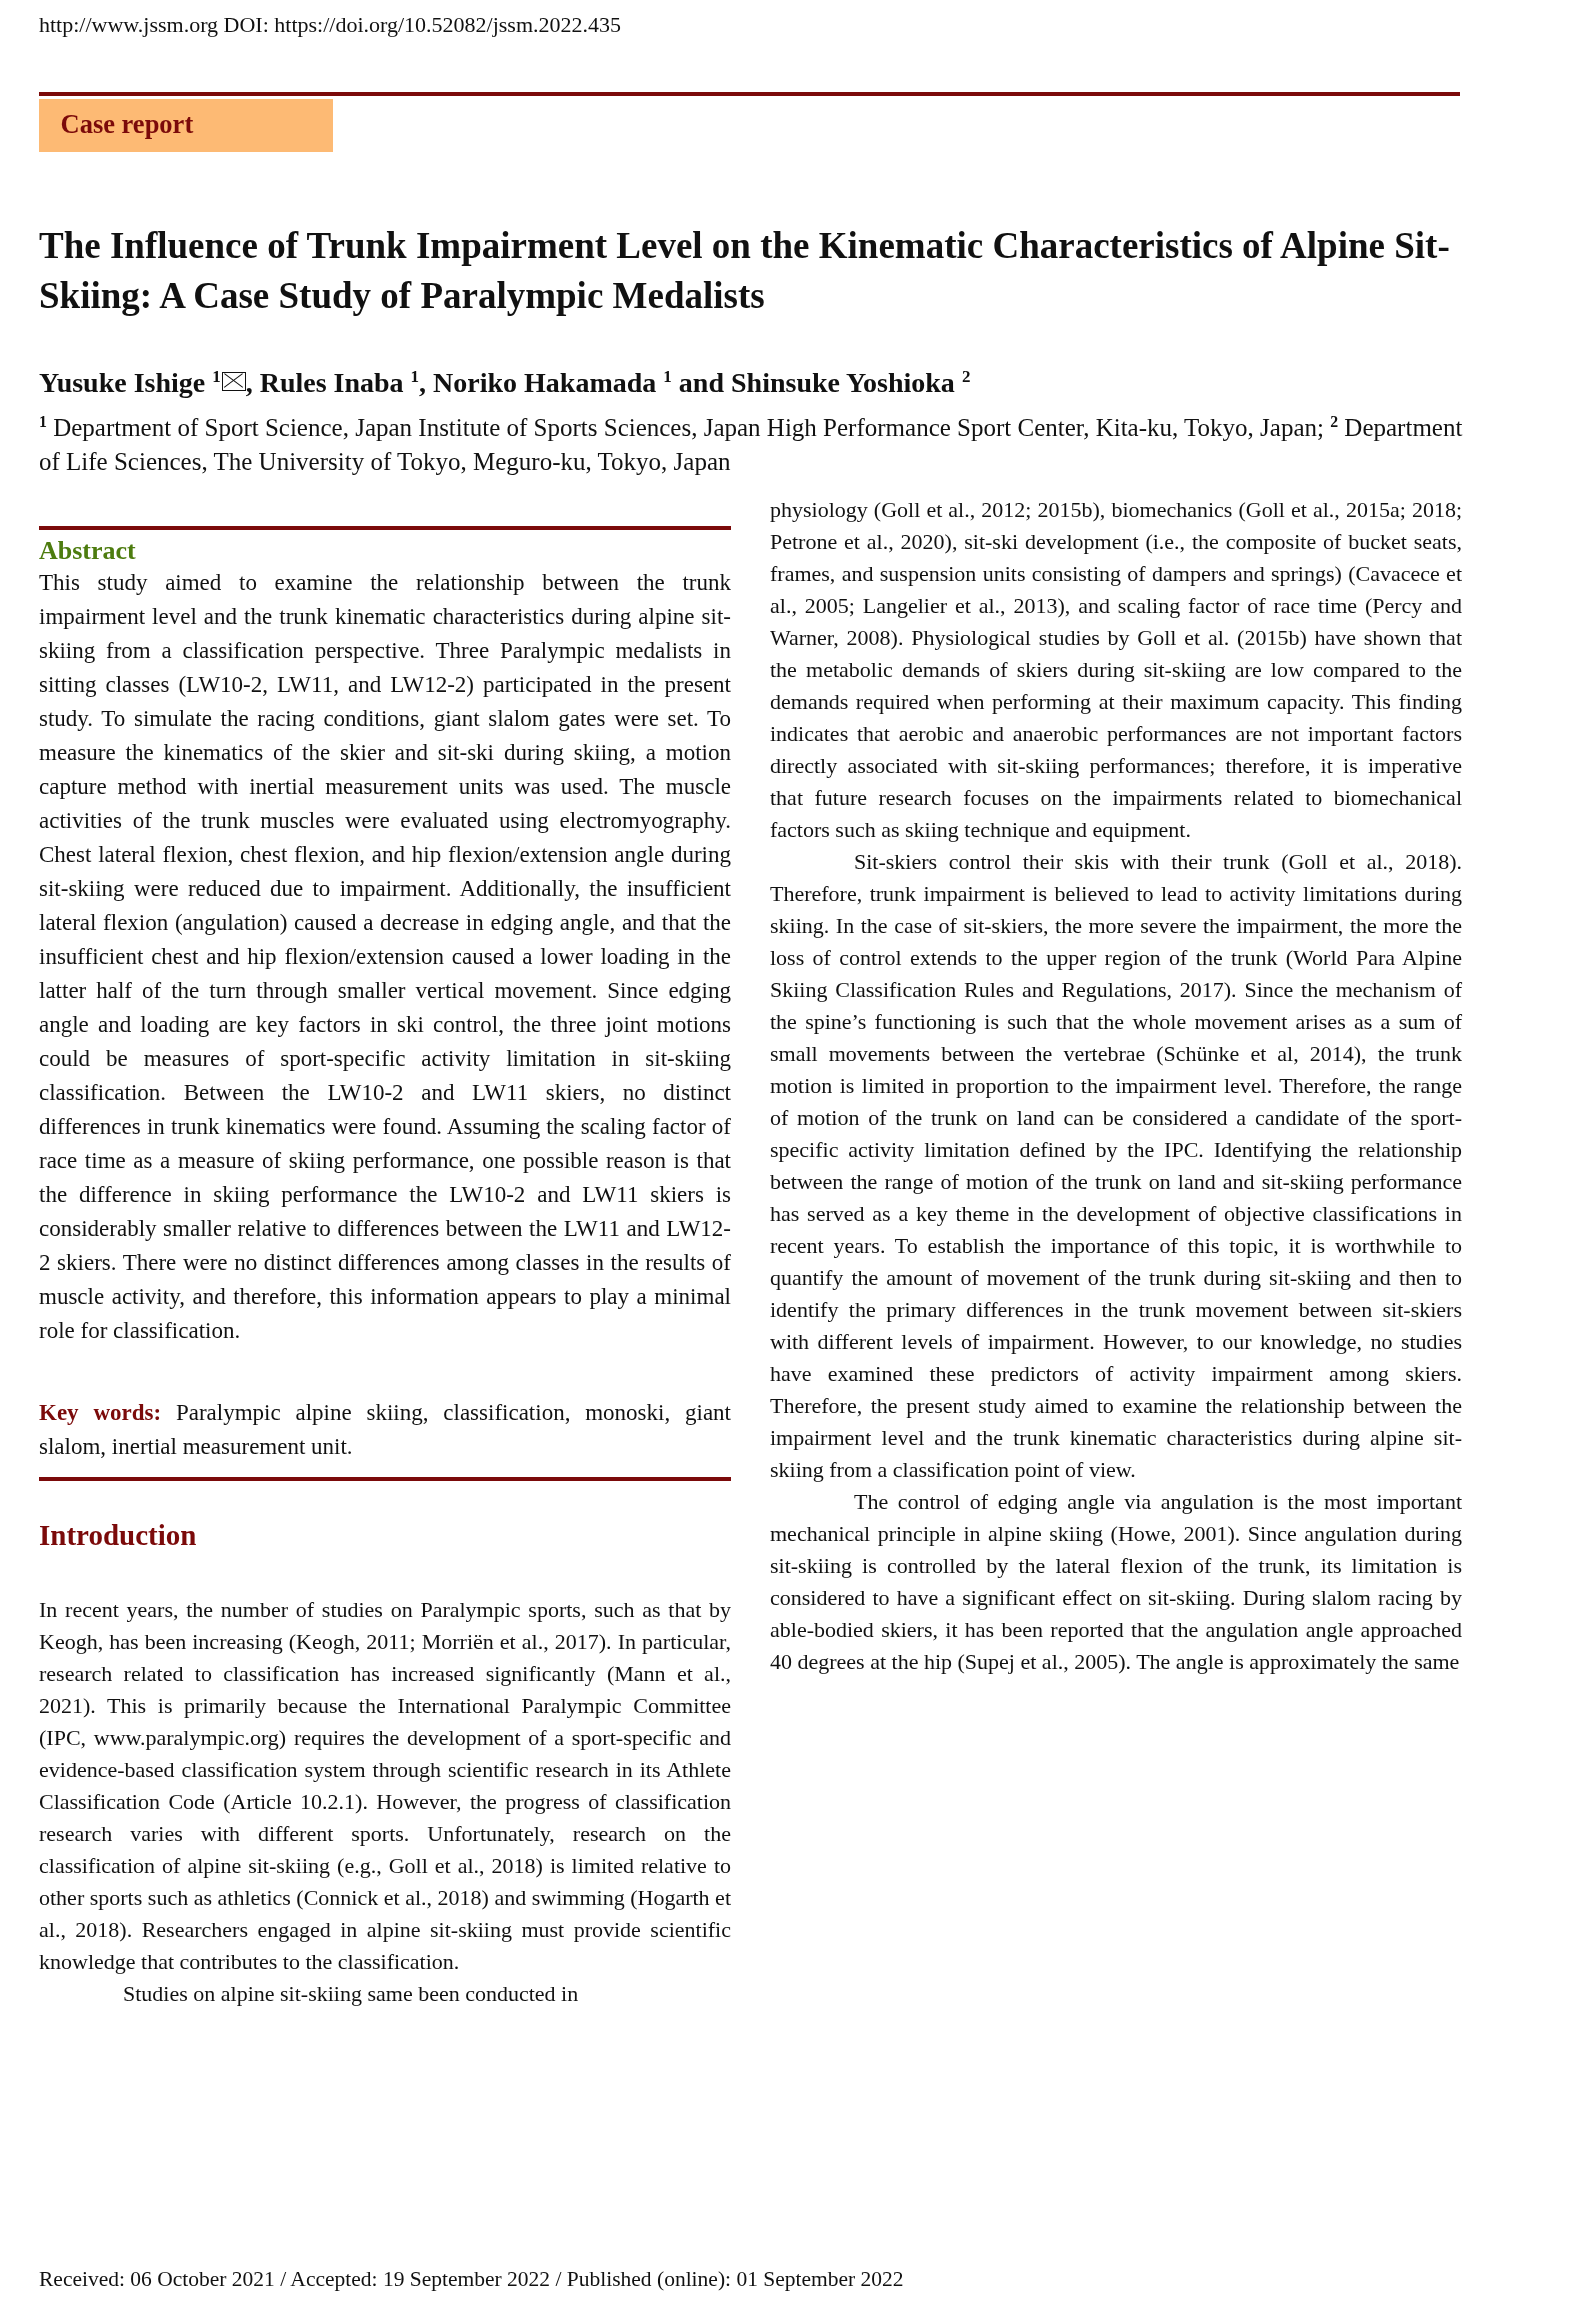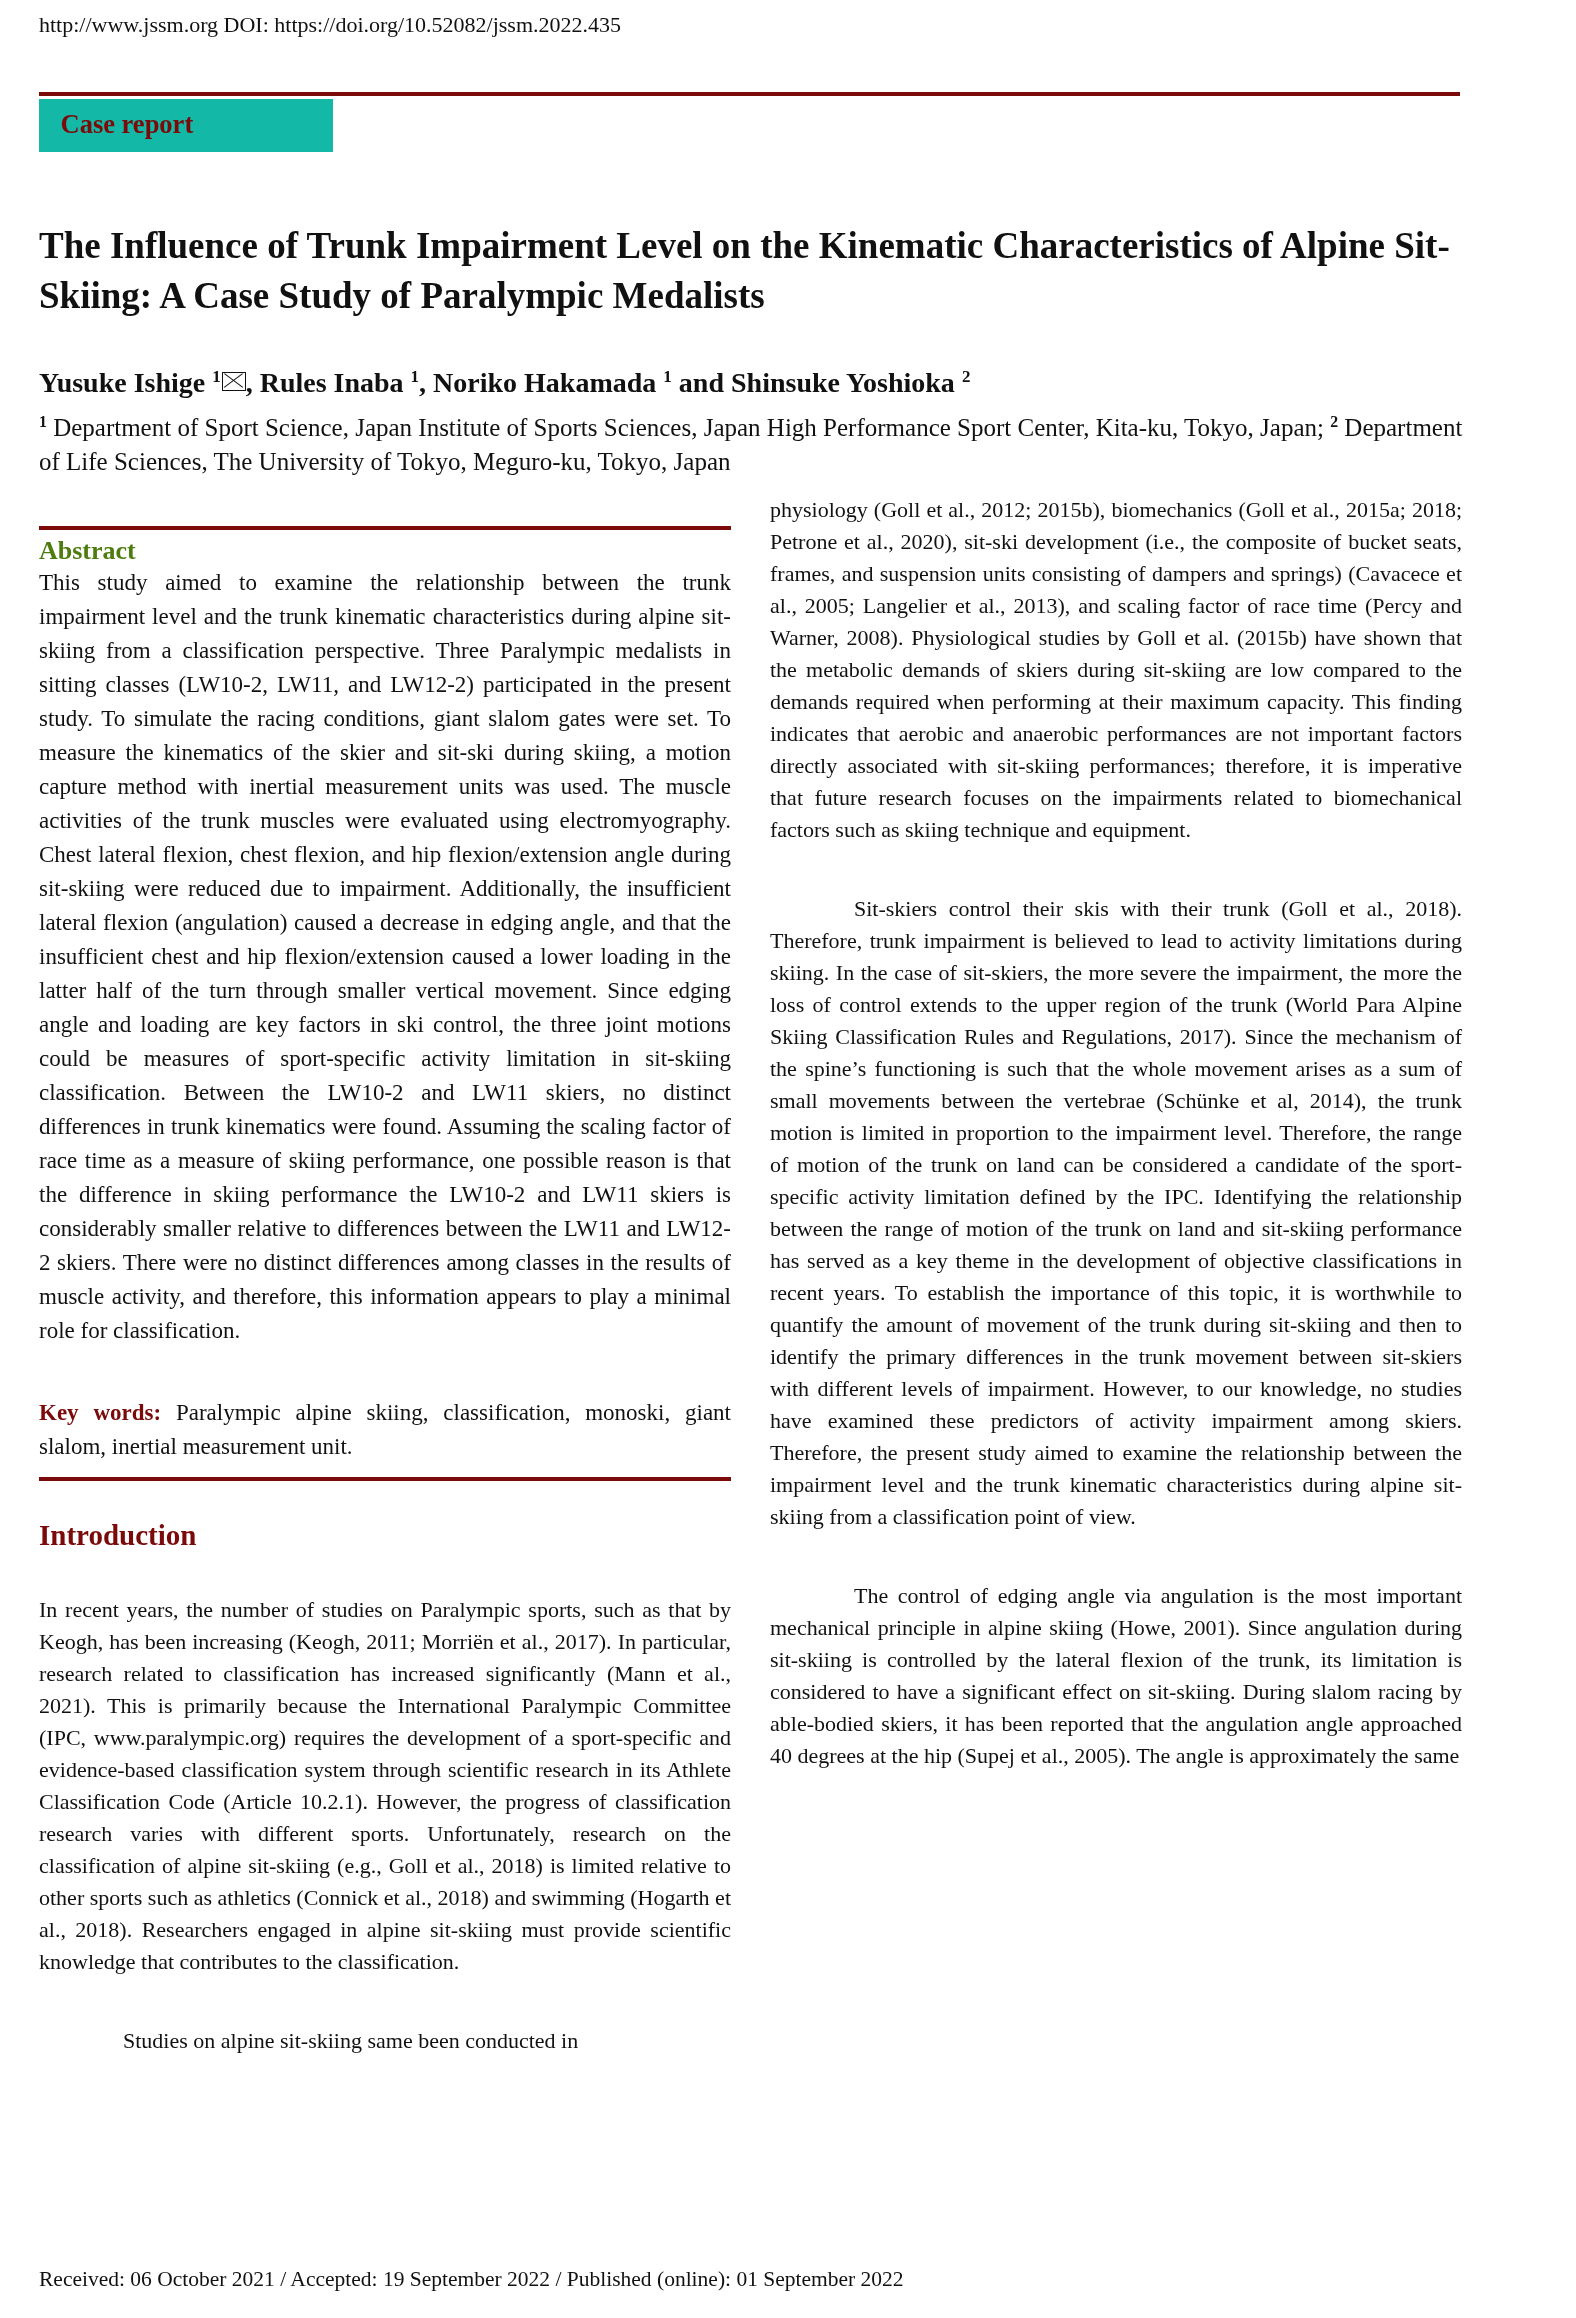--- a/index.html
+++ b/index.html
@@ -1,42 +1,42 @@
 <!DOCTYPE html>
 <html style="font-size:11.5px"><head>
 <meta charset="utf-8">
 <style>
   html, body { margin:0; padding:0; background:#ffffff; }
   body { width:1577px; height:2319px; position:relative; overflow:hidden;
          font-family:"Liberation Serif","DejaVu Serif",serif; color:#111; }
   .hdr { position:absolute; left:39px; top:8.6px; font-size:22px; line-height:31.5px; }
   .hdr b { font-weight:bold; }
   .toprule { position:absolute; left:39px; top:92px; width:1421px; height:3.6px; background:#7b0a0a; }
-  .badge { position:absolute; left:39px; top:99px; width:294px; height:53px; background:#14b8a6; }
+  .badge { position:absolute; left:39px; top:99px; width:294px; height:53px; background:#fdba74; }
   .badge span { position:absolute; left:21.5px; top:10px; font-size:26.5px; font-weight:bold; color:#7b0a0a; }
   .title { position:absolute; left:39px; top:221px; width:1425px; font-size:37px; line-height:50px; font-weight:bold; }
   .authors { position:absolute; left:39px; top:367px; font-size:28px; font-weight:bold; }
   .authors sup { font-size:17px; }
   .mail { display:inline-block; width:21.5px; height:17px; border:1.4px solid #111; position:relative; vertical-align:1.4px; margin-left:1.4px; }
   .mail:before, .mail:after { content:""; position:absolute; left:-0.7px; top:7.2px; width:23px; height:1.4px; background:#111; }
   .mail:before { transform:rotate(37deg); } .mail:after { transform:rotate(-37deg); }
   .affil { position:absolute; left:39px; top:405px; width:1425px; font-size:25px; line-height:34px; }
   .affil sup { font-size:15.8px; font-weight:bold; }
   .col { position:absolute; width:692px; font-size:22px; line-height:32px; text-align:justify; }
   .left { left:39px; }
   .right { left:770px; top:494px; }
   .rule { position:absolute; left:39px; width:692px; height:3.6px; background:#7b0a0a; }
   .h-abs { position:absolute; left:39px; top:536px; font-size:26px; font-weight:bold; color:#4d7c0f; }
   .abs { top:566px; font-size:23px; line-height:34px; }
   .kw { top:1396px; font-size:23px; line-height:34px; }
   .kw b { color:#7b0a0a;font-family:Liberation Serif, serif; }
   .h-intro { position:absolute; left:39px; top:1519px; font-size:29px; font-weight:bold; color:#7b0a0a; }
   .intro { top:1594px; }
   p { margin:0; }
-  .ind { text-indent:84px;margin-top:47px; }
+  .ind { text-indent:84px; }
   .footer { position:absolute; left:39px; top:2267px; font-size:21.5px; }
 </style>
 </head>
 <body>
 
 <div class="hdr">
   <div>http://www.jssm.org DOI: https://doi.org/10.52082/jssm.2022.435</div>
 </div>
 
 <div class="toprule"></div>

